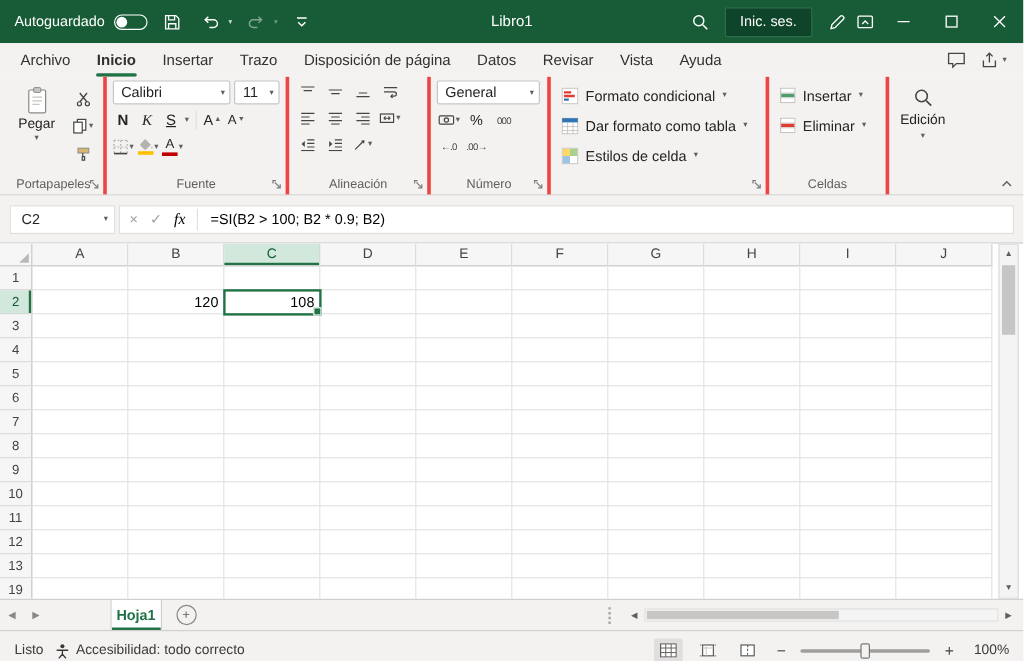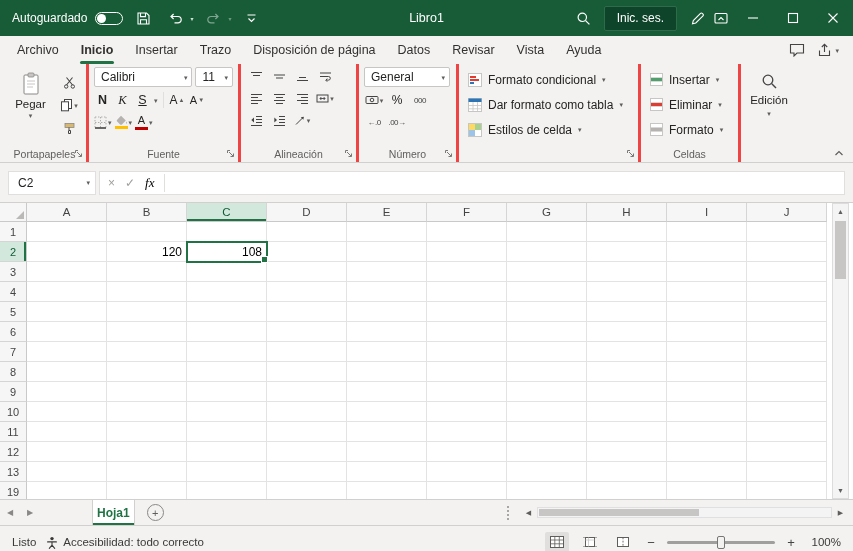--- a/index.html
+++ b/index.html
@@ -501,29 +501,20 @@
       </div>
       <div class="cellbtn">
         <svg width="13" height="13" viewBox="0 0 13 13">
             <rect x=".5" y=".5" width="12" height="12" fill="#fff" stroke="#c8c6c4"></rect>
             <rect x="1" y="5" width="11" height="3" fill="#E03C31"></rect>
             <path d="M.5 4.5h12M.5 8.5h12" stroke="#c8c6c4" stroke-width=".7"></path>
           </svg>
         <span>Eliminar</span>
         <span class="chev">▾</span>
       </div>
-      <div class="cellbtn">
-        <svg width="13" height="13" viewBox="0 0 13 13">
-            <rect x=".5" y=".5" width="12" height="12" fill="#fff" stroke="#c8c6c4"></rect>
-            <rect x="1" y="5" width="11" height="3" fill="#B5B2AF"></rect>
-            <path d="M.5 4.5h12M.5 8.5h12" stroke="#c8c6c4" stroke-width=".7"></path>
-          </svg>
-        <span>Formato</span>
-        <span class="chev">▾</span>
-      </div>
       <span class="glabel">Celdas</span>
     </div>
 
     <div class="rgroup" style="width:56px;border-right:none">
       <div class="edit-col">
         <svg width="17" height="17" viewBox="0 0 17 17">
             <circle cx="7" cy="7" r="4.8" fill="none" stroke="#444" stroke-width="1.3"></circle>
             <path d="M10.8 10.8 15 15" stroke="#444" stroke-width="1.4"></path>
           </svg>
         <span class="edit-lbl">Edición</span>
@@ -541,20 +532,21 @@
   <div class="fxbar">
     <div class="namebox">
       <span>C2</span>
       <span class="chev">▾</span>
     </div>
     <div class="fxmain">
       <span class="fxgray">×</span>
       <span class="fxgray">✓</span>
       <span class="fxit">fx</span>
       <span class="fxdiv"></span>
+      <span class="fxtext">=SI(B2 &gt; 100; B2 * 0.9; B2)</span>
     </div>
   </div>
 
   <div class="grid">
     <div class="hdrrow">
       <div class="corner"></div>
       <div style="display:flex">
           <div class="colh">A</div>
           <div class="colh">B</div>
           <div class="colh sel">C</div>

